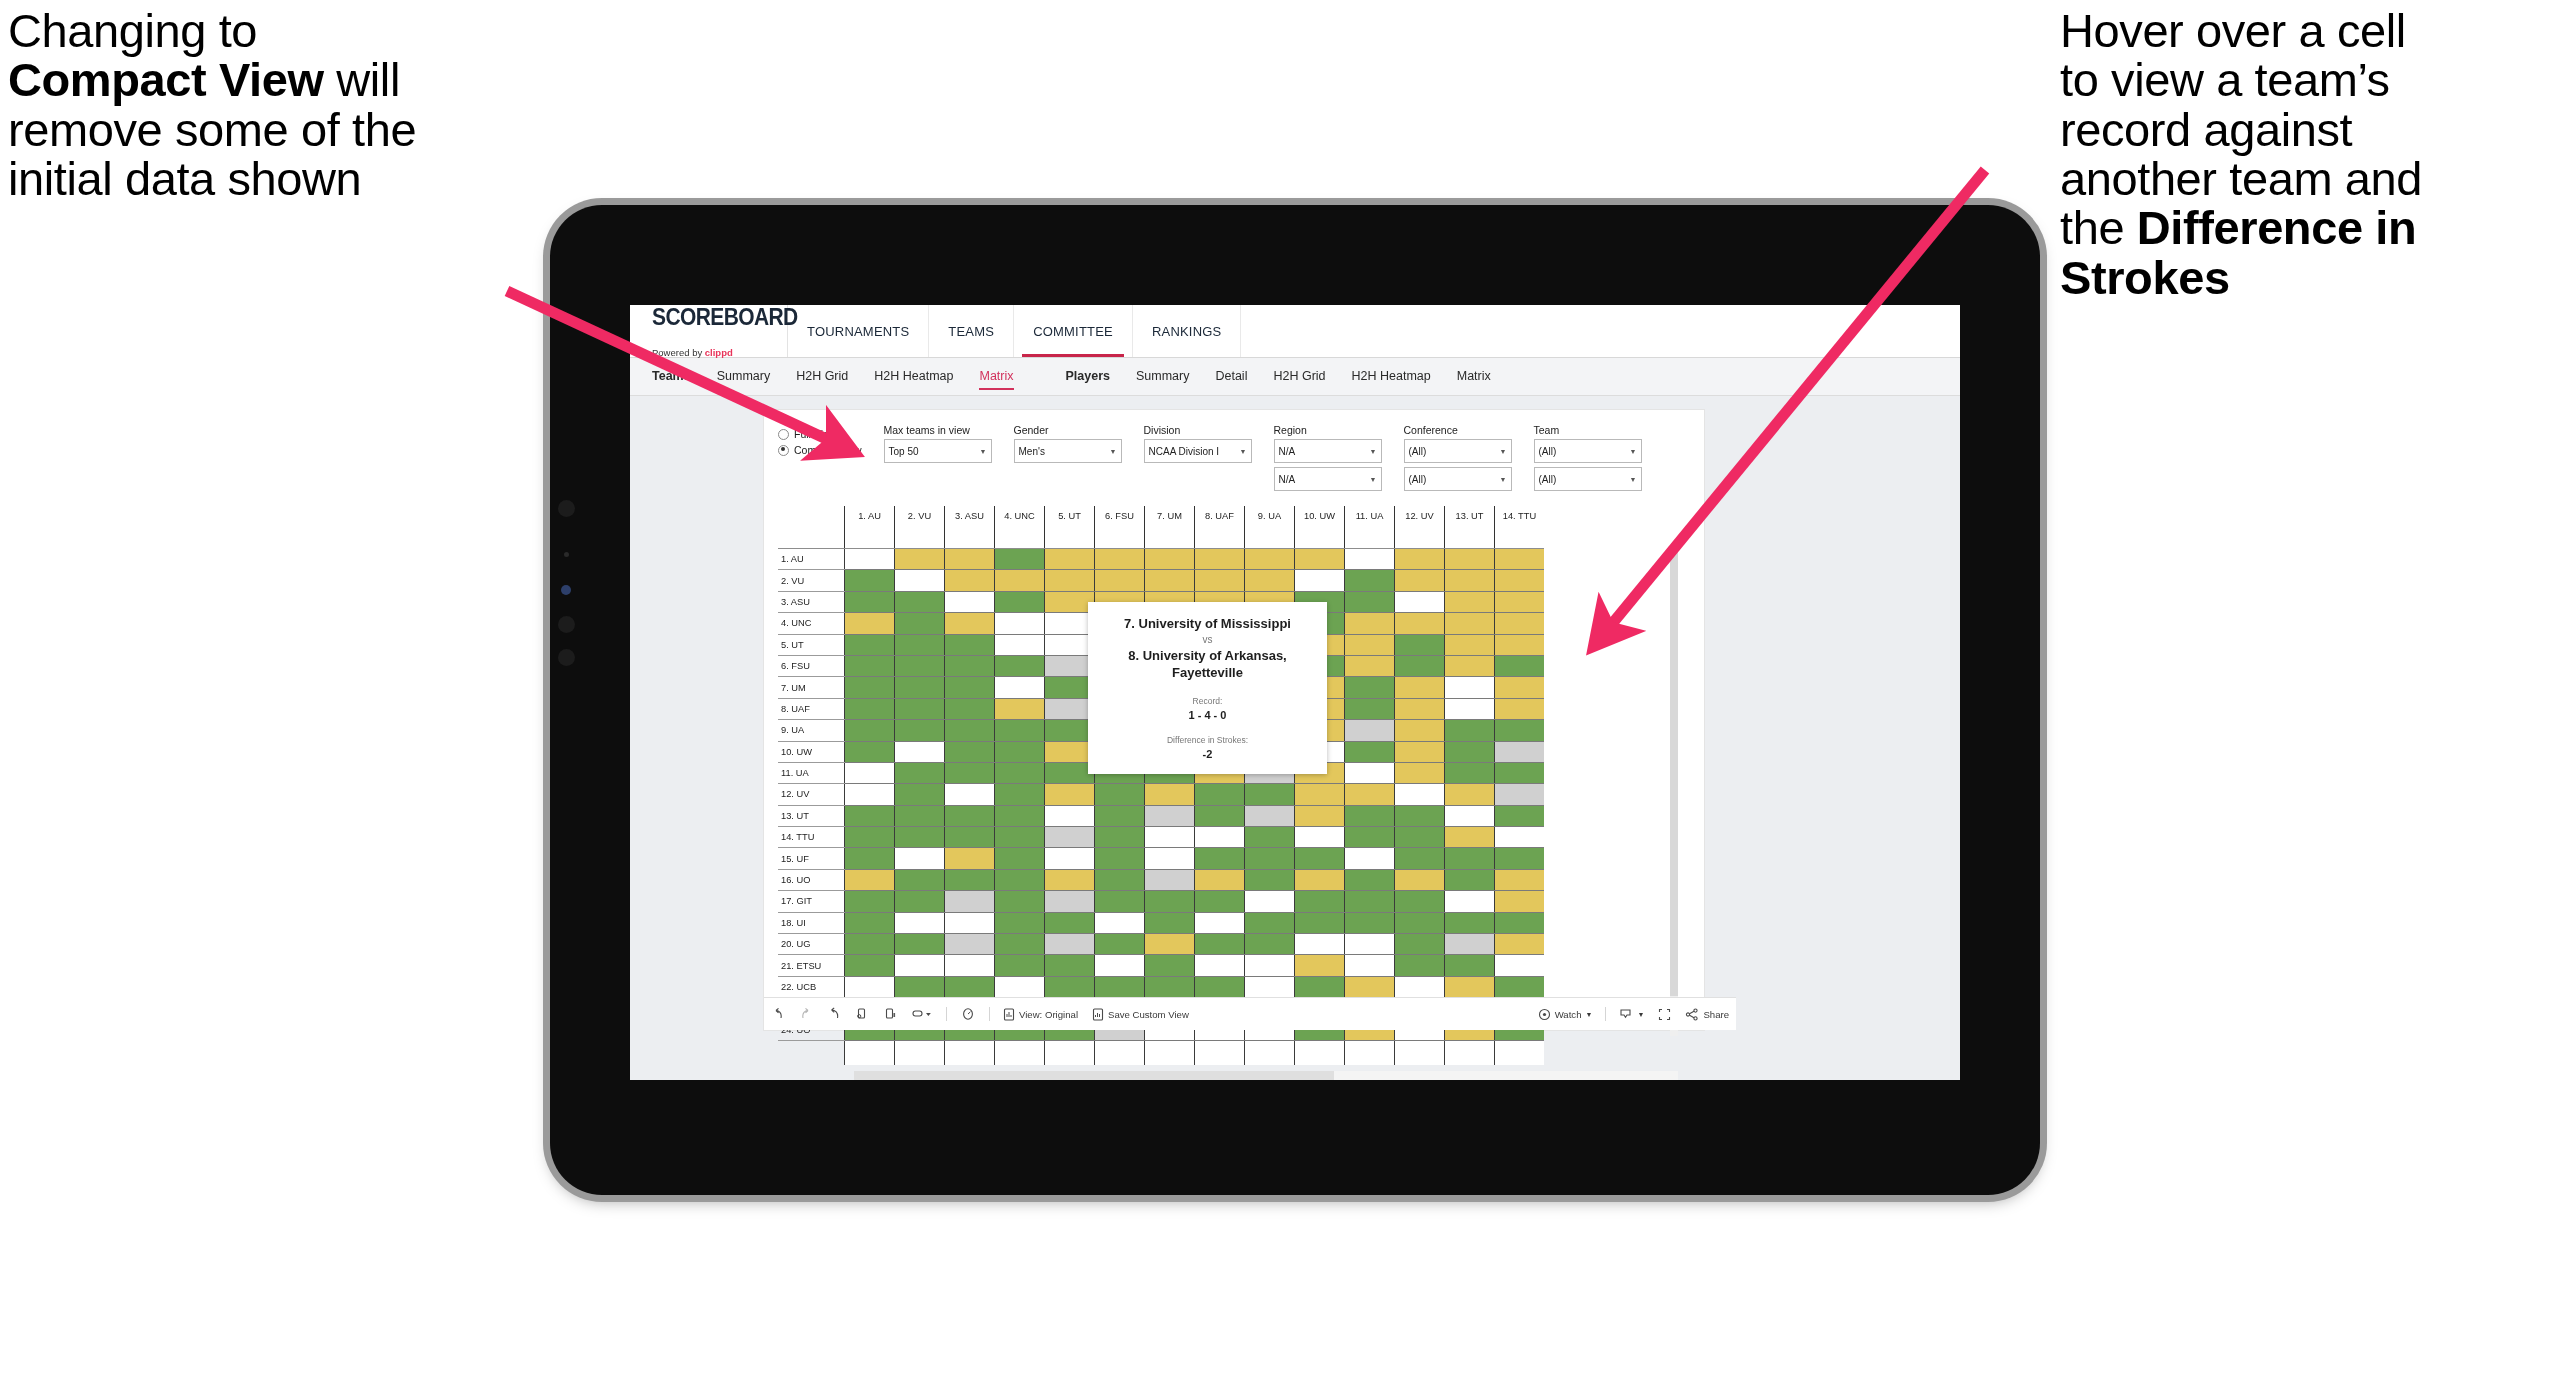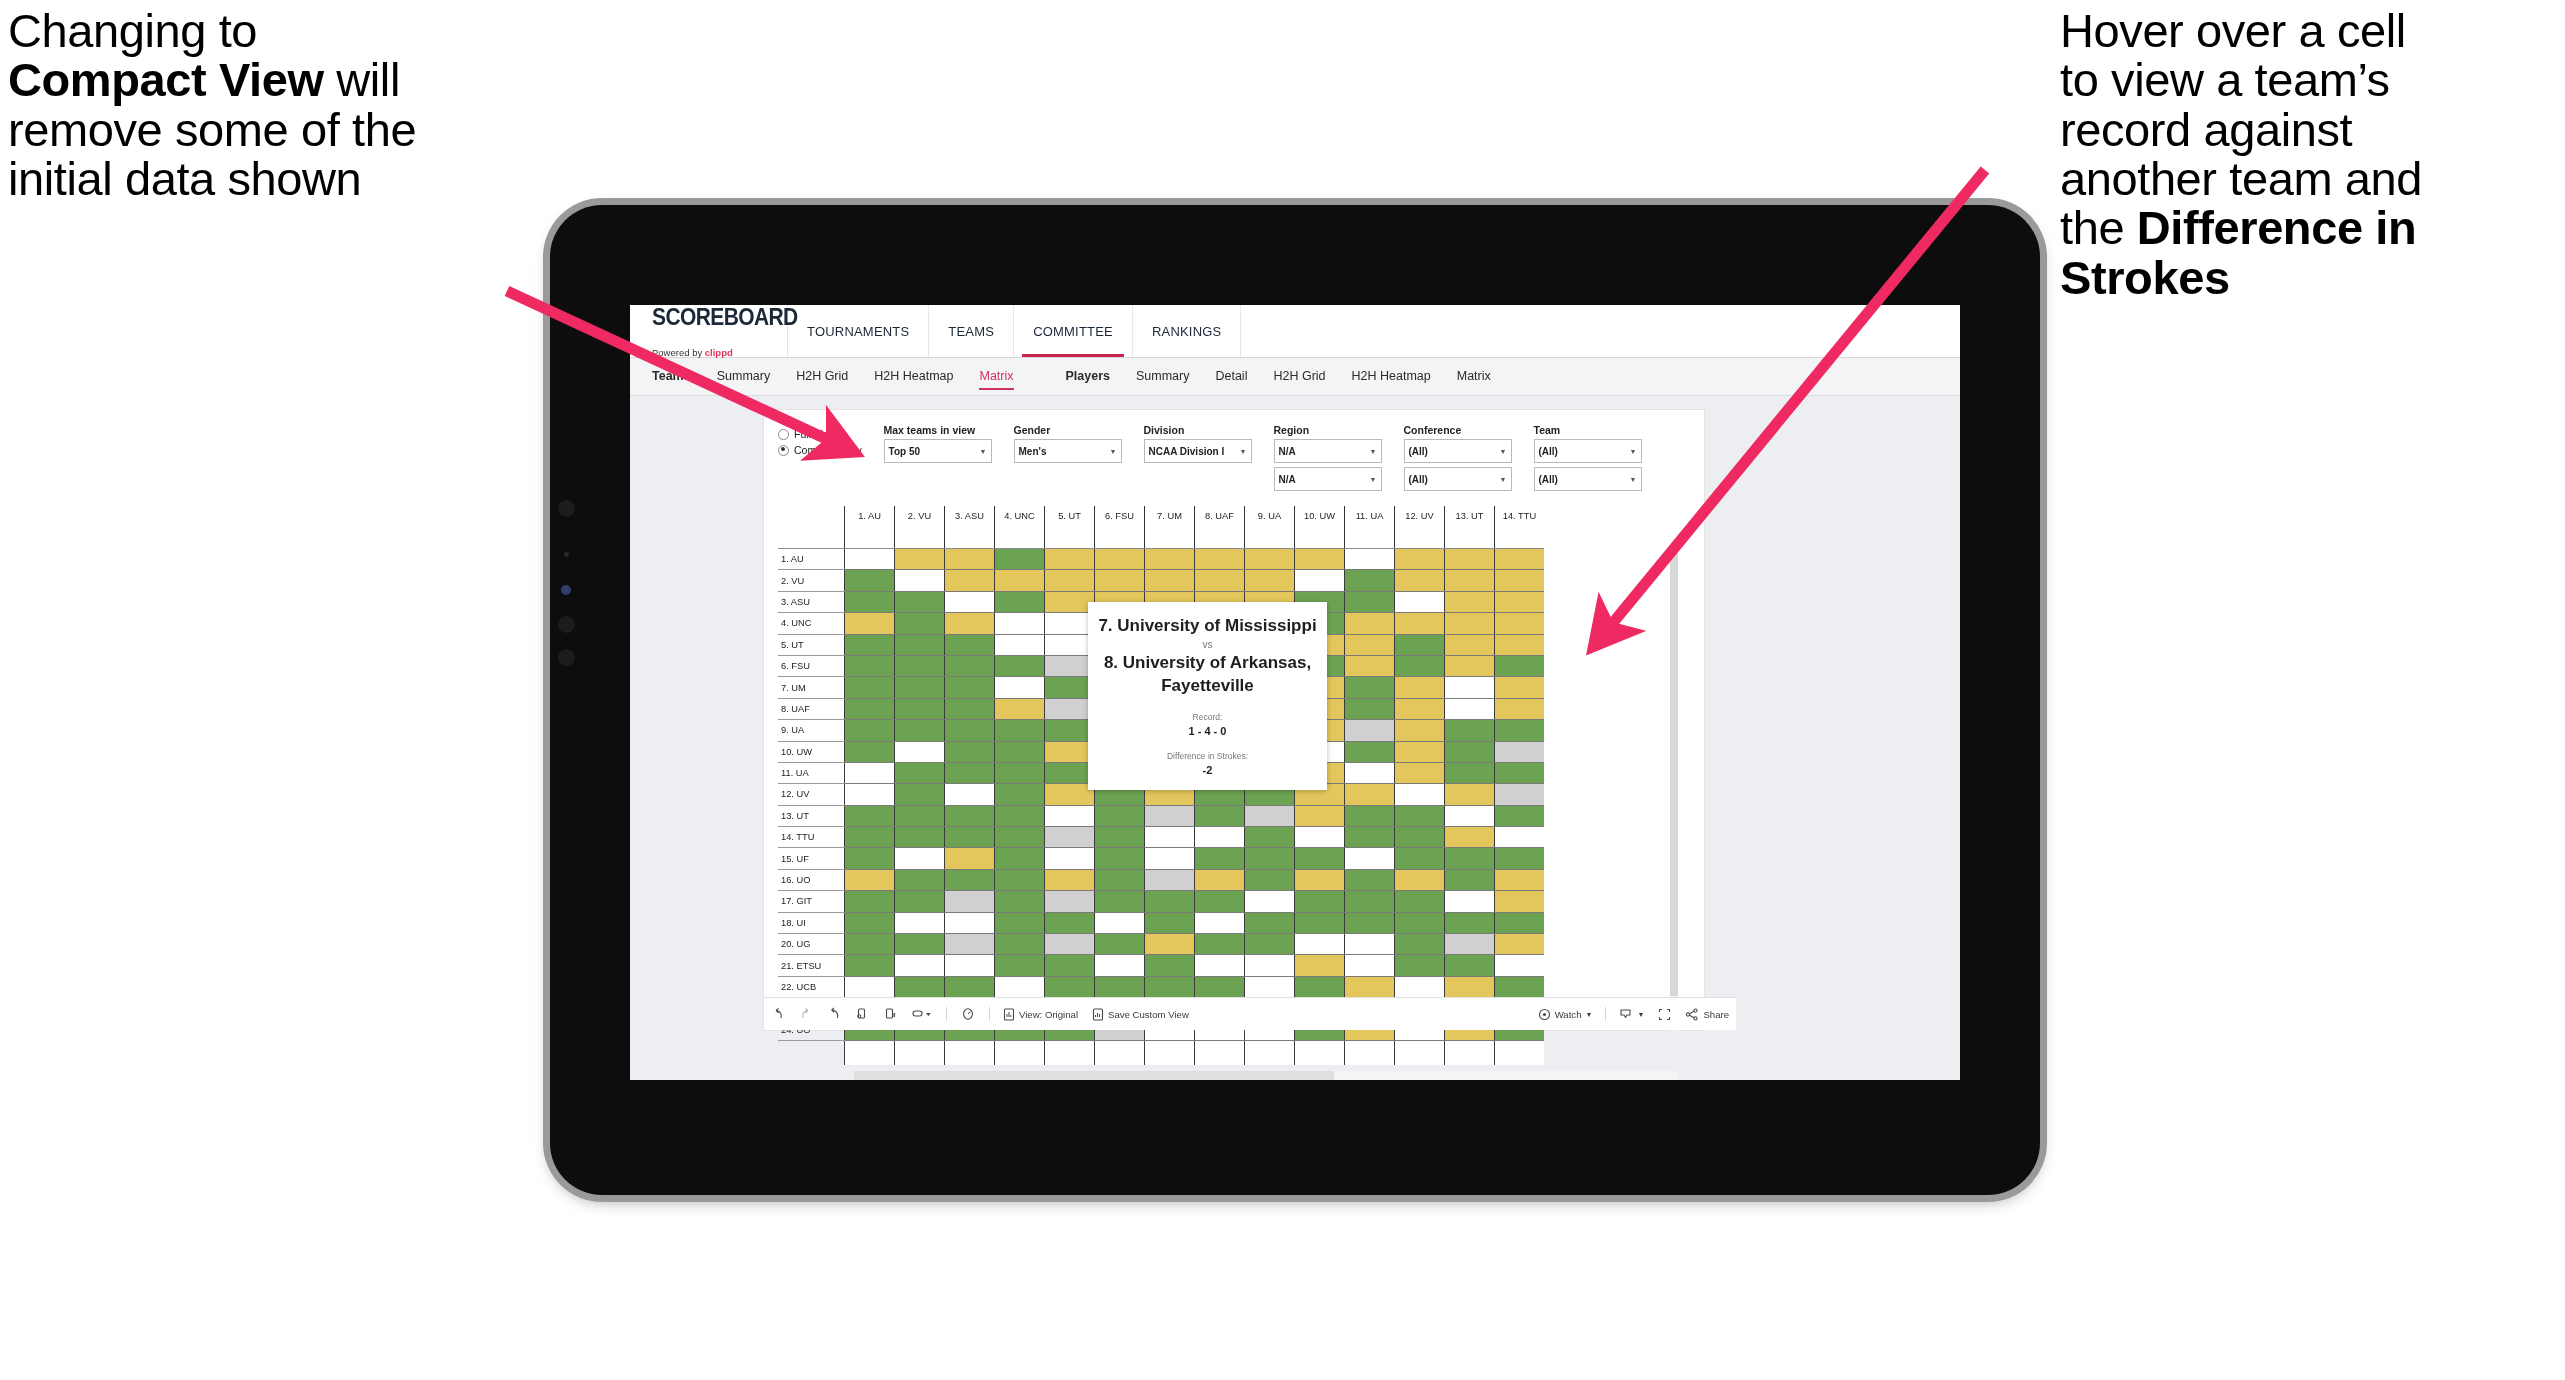--- a/index.html
+++ b/index.html
@@ -73,21 +73,21 @@
   #subnav-gap{width:26px;}
 
   
   #viz{
     position:absolute;left:134px;top:105px;width:940px;height:620px;
     background:#fff;box-shadow:0 0 0 1px #e4e4e4;
   }
 
   
   #filters{display:flex;padding:14px 0 8px 14px;gap:0;align-items:flex-start;}
-  .fcol{margin-right:22px;font-weight:bold;}
+  .fcol{margin-right:22px;}
   .flabel{font-size:10.5px;color:#222;margin-bottom:3px;white-space:nowrap;}
   .sel-box{
     width:108px;height:24px;border:1px solid #b9b9b9;background:#fff;
     display:flex;align-items:center;justify-content:space-between;
     padding:0 4px;font-size:10px;color:#222;box-sizing:border-box;margin-bottom:4px;
   }
   .sel-box .caret{font-size:7px;color:#555;}
   .radio-col{margin-right:22px;padding-top:4px;}
   .radio-row{display:flex;align-items:center;font-size:10.5px;color:#222;margin-bottom:4px;}
   .radio{
@@ -132,21 +132,21 @@
     margin-left:76px;margin-top:6px;width:824px;height:9px;background:#f4f4f4;
   }
   #hscroll i{display:block;width:480px;height:9px;background:#dfdfdf;}
 
   
   #tooltip{
     position:absolute;left:324px;top:192px;width:223px;
     background:#fff;box-shadow:0 1px 5px rgba(0,0,0,.28);
     padding:13px 8px 14px;text-align:center;z-index:6;
   }
-  #tooltip .t-team{font-size:17px;color:#1e1e1e;font-weight:bold;line-height:1.35;}
+  #tooltip .t-team{font-size:13px;color:#1e1e1e;font-weight:bold;line-height:1.35;}
   #tooltip .t-vs{font-size:10px;color:#777;margin:1px 0 2px;}
   #tooltip .t-lbl{font-size:8.5px;color:#777;margin-top:14px;}
   #tooltip .t-val{font-size:11px;color:#1e1e1e;font-weight:bold;margin-top:3px;}
 
   
   #toolbar{
     position:absolute;left:0;bottom:0;width:972px;height:32px;
     border-top:1px solid #e0e0e0;background:#fff;
     display:flex;align-items:center;font-size:9.6px;color:#3a3a3a;
   }

